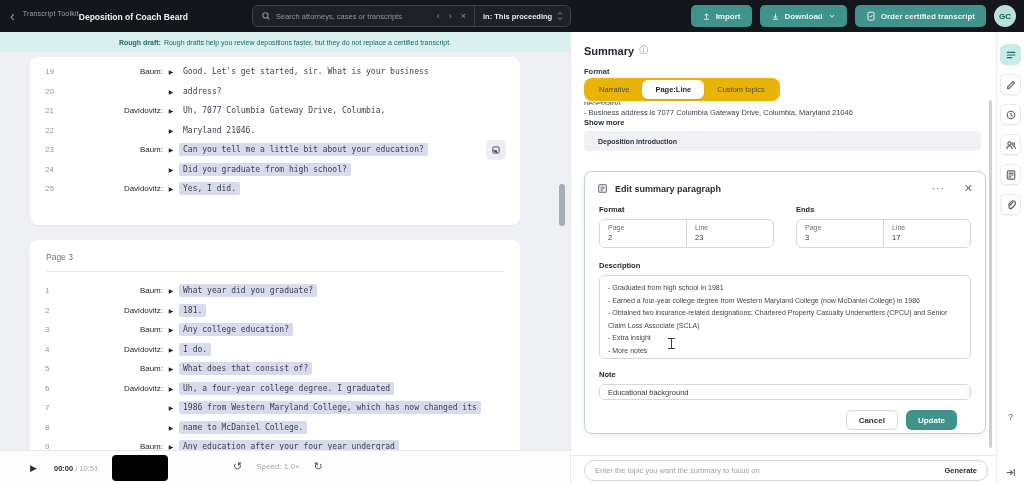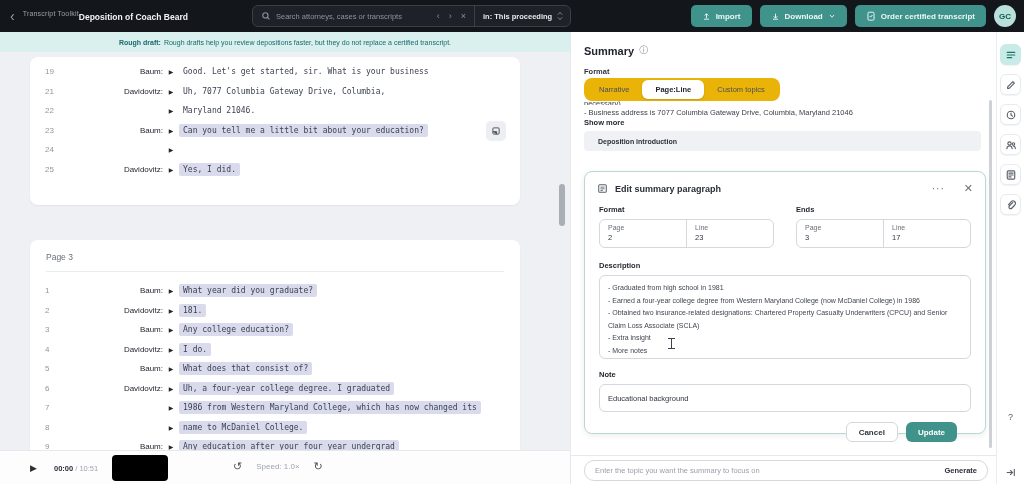--- a/index.html
+++ b/index.html
@@ -107,21 +107,21 @@
   .ec-label { font-size:7.5px; font-weight:bold; color:#23272f; margin-bottom:5px; }
   .range-box { display:flex; border:1px solid #d4d7dc; border-radius:6px; height:29px; }
   .range-cell { flex:1; padding:4px 8px; }
   .range-cell + .range-cell { border-left:1px solid #d4d7dc; }
   .rc-label { font-size:7px; color:#6a7078; }
   .rc-val { font-size:7.5px; color:#2f343d; margin-top:2px; }
   .desc-label { margin-top:13px; }
   .descbox { border:1px solid #d4d7dc; border-radius:6px; height:84px; padding:6px 8px;
     font-size:7px; line-height:12.5px; color:#40454f; white-space:pre-wrap; overflow:hidden;}
   .note-label { margin-top:11px; }
-  .notebox { border:1px solid #d4d7dc; border-radius:6px; height:28px; display:flex;
+  .notebox { border:1px solid #d4d7dc; border-radius:6px; height:16px; display:flex;
     align-items:center; padding:0 8px; font-size:7.5px; color:#2f343d; }
   .ec-foot { display:flex; justify-content:flex-end; gap:8px; padding:10px 14px 0 0; }
   .btn { height:20px; border-radius:6px; font-size:8px; font-weight:bold;
     display:flex; align-items:center; padding:0 12px; }
   .btn.cancel { background:#fff; border:1px solid #d4d7dc; color:#2f343d; }
   .btn.update { background:#3f938b; color:#fff; }
 
   
   .gendiv { position:absolute; left:0px; top:423px; width:426px; height:1px; background:#e6e8ec; }
   .genbar { position:absolute; left:13px; top:428px; width:404px; height:21px;
@@ -215,20 +215,26 @@
   <div id="tcards">
       <div class="tcard" style="top: 5px;">
         <div class="rows">
           <div class="t-row">
             <span class="t-num">19</span>
             <span class="t-spk">Baum:</span>
             <span class="t-ply">▶</span>
             <span class="t-txt">Good. Let's get started, sir. What is your business</span>
           </div>
           <div class="t-row">
+            <span class="t-num">20</span>
+            <span class="t-spk"></span>
+            <span class="t-ply">▶</span>
+            <span class="t-txt">address?</span>
+          </div>
+          <div class="t-row">
             <span class="t-num">21</span>
             <span class="t-spk">Davidovitz:</span>
             <span class="t-ply">▶</span>
             <span class="t-txt">Uh, 7077 Columbia Gateway Drive, Columbia,</span>
           </div>
           <div class="t-row">
             <span class="t-num">22</span>
             <span class="t-spk"></span>
             <span class="t-ply">▶</span>
             <span class="t-txt">Maryland 21046.</span>
@@ -242,20 +248,21 @@
               <svg width="10" height="10" viewBox="0 0 16 16" fill="none" stroke="#4a4f59" stroke-width="1.5">
                 <rect x="3" y="3" width="10" height="10" rx="1.5"></rect>
                 <path d="M3 9 H9 V13" fill="#4a4f59"></path>
               </svg>
             </span>
           </div>
           <div class="t-row">
             <span class="t-num">24</span>
             <span class="t-spk"></span>
             <span class="t-ply">▶</span>
+            <span class="t-txt hl">Did you graduate from high school?</span>
           </div>
           <div class="t-row">
             <span class="t-num">25</span>
             <span class="t-spk">Davidovitz:</span>
             <span class="t-ply">▶</span>
             <span class="t-txt hl">Yes, I did.</span>
           </div>
         </div>
         <div style="height: 26px;"></div>
       </div>

